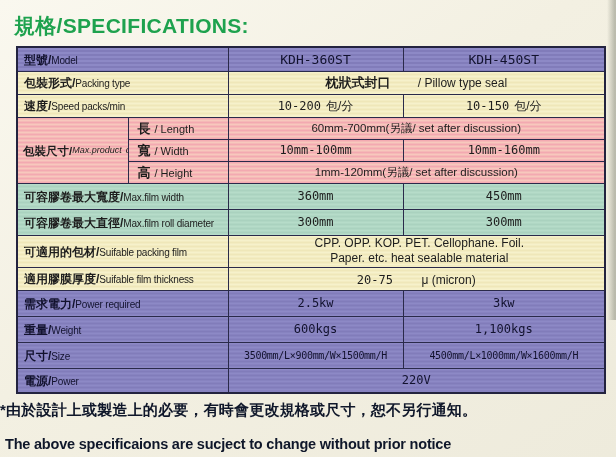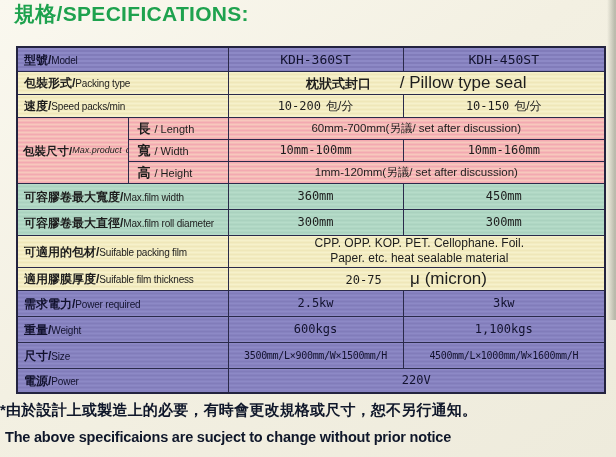--- a/index.html
+++ b/index.html
@@ -5,21 +5,21 @@
   html,body{margin:0;padding:0;}
   body{
     width:616px;height:457px;overflow:hidden;position:relative;
     background:linear-gradient(145deg,#faf8ef 0%,#f3f0e2 45%,#eeebdc 100%);
     font-family:"Liberation Sans","DejaVu Sans",sans-serif;
     -webkit-font-smoothing:antialiased;
   }
   .page{position:absolute;inset:0;}
   .edge-strip{position:absolute;top:0;right:0;width:9px;height:320px;
     background:linear-gradient(to right,rgba(130,134,120,0) 0%,rgba(120,124,110,.45) 85%);}
-  .title{position:absolute;left:14px;top:0;margin:0;font-size:21px;font-weight:bold;
+  .title{position:absolute;left:14px;top:12px;margin:0;font-size:21px;font-weight:bold;
     color:#1ea24e;letter-spacing:.3px;}
   table.spec{position:absolute;left:16px;top:46px;width:588px;border-collapse:collapse;
     table-layout:fixed;border:2px solid #23233f;}
   td{border:1.4px solid #2a2a4a;vertical-align:middle;overflow:hidden;white-space:nowrap;padding:0;}
   
   .bg-purple td{background:repeating-linear-gradient(180deg,#8d89c6 0 2px,#817cba 2px 4px);color:#12122e;margin-top:48px;}
   .bg-yellow td{background:repeating-linear-gradient(180deg,#f6f1cb 0 2px,#efe7b9 2px 4px);color:#1d1d1d;}
   .bg-pink   td{background:repeating-linear-gradient(180deg,#f3a9b1 0 2px,#f7c8bd 2px 4px);color:#1d1d1d;}
   .bg-green  td{background:repeating-linear-gradient(180deg,#b6dcc9 0 2px,#aad2bf 2px 4px);color:#1d1d1d;}
   
@@ -35,27 +35,27 @@
     vertical-align:middle;transform:translateY(-1px);font-style:italic;}
   .stack span:last-child{padding-left:4px;}
   
   .val{text-align:center;}
   .mono{font-family:"DejaVu Sans Mono","Liberation Mono",monospace;}
   .v13{font-size:13px;}
   .v12{font-size:12px;}
   .v11{font-size:11.5px;}
   .v10{font-size:10px;letter-spacing:-.3px;}
   .vzh{font-weight:bold;font-size:13px;}
-  .ven{font-size:17px;margin-left:24px;}
+  .ven{font-size:12px;margin-left:24px;}
   .unit-zh{font-weight:normal;font-size:12px;margin-left:5px;}
   .two-line{line-height:1.3;font-size:12px;white-space:normal;padding-left:6px;}
   
   .footnote{position:absolute;left:0;top:401px;color:#0f172a;}
   .fn-zh{font-size:15px;font-weight:bold;letter-spacing:.2px;}
-  .fn-en{font-size:14.5px;font-weight:bold;margin-top:9px;padding-left:5px;letter-spacing:-.2px;}
+  .fn-en{font-size:14.5px;font-weight:bold;margin-top:16px;padding-left:5px;letter-spacing:-.2px;}
 </style>
 </head>
 <body>
 
 <div class="page">
 
   <h1 class="title">規格/SPECIFICATIONS:</h1>
 
   <table class="spec">
     <colgroup>

